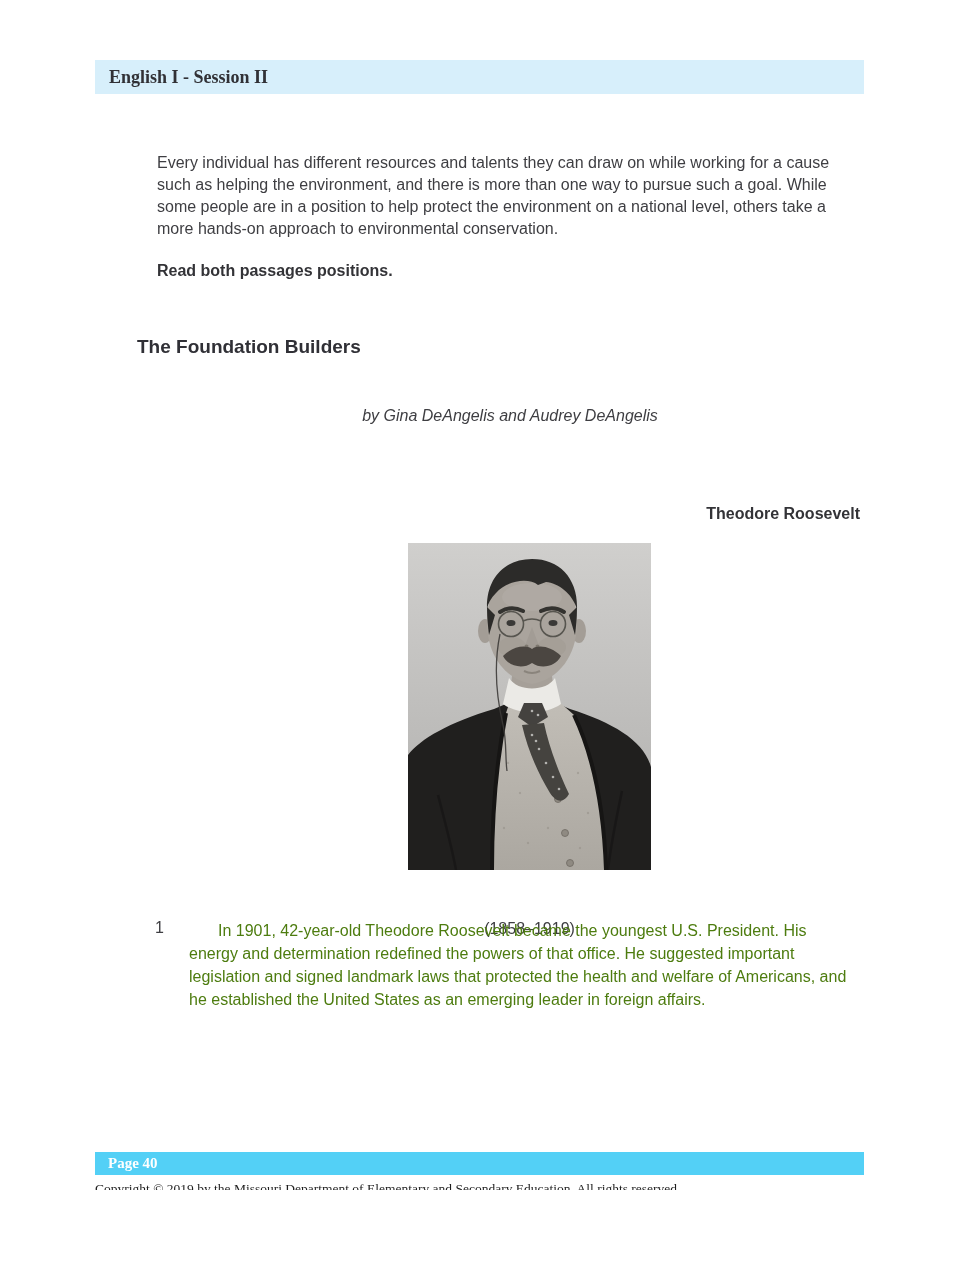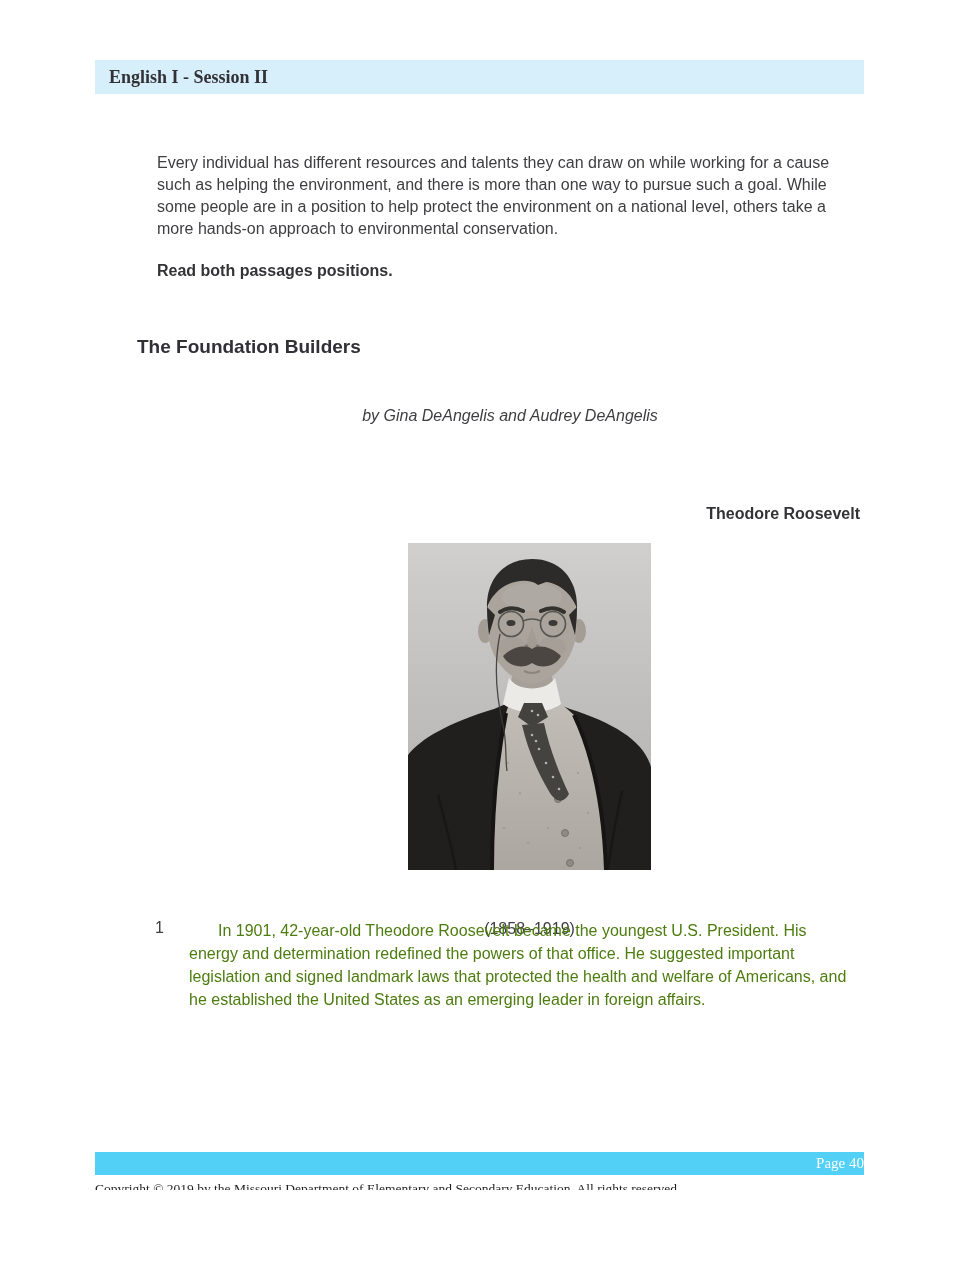--- a/index.html
+++ b/index.html
@@ -26,22 +26,22 @@
     font-weight: bold; font-size: 18px; line-height: 34px;
     color: #313136; padding-left: 14px;
   }
   .footer-bar {
     position: absolute; left: 95px; top: 1152px;
     width: 769px; height: 23px;
     background: #53d0f6;
   }
   .footer-bar .bar-text {
     font-family: "Liberation Serif", serif;
-    font-weight: normal; font-size: 15px; line-height: 23px;
-    color: #ffffff; padding-left: 13px; text-align: right;
+    font-weight: bold; font-size: 15px; line-height: 23px;
+    color: #ffffff; padding-left: 13px;
   }
   .copyright {
     position: absolute; left: 95px; top: 1181px; width: 770px;
     font-family: "Liberation Serif", serif;
     font-size: 13.5px; color: #1f1f1f;
   }
 
   
   .intro-paragraph {
     position: absolute; left: 157px; top: 117px; width: 692px;

